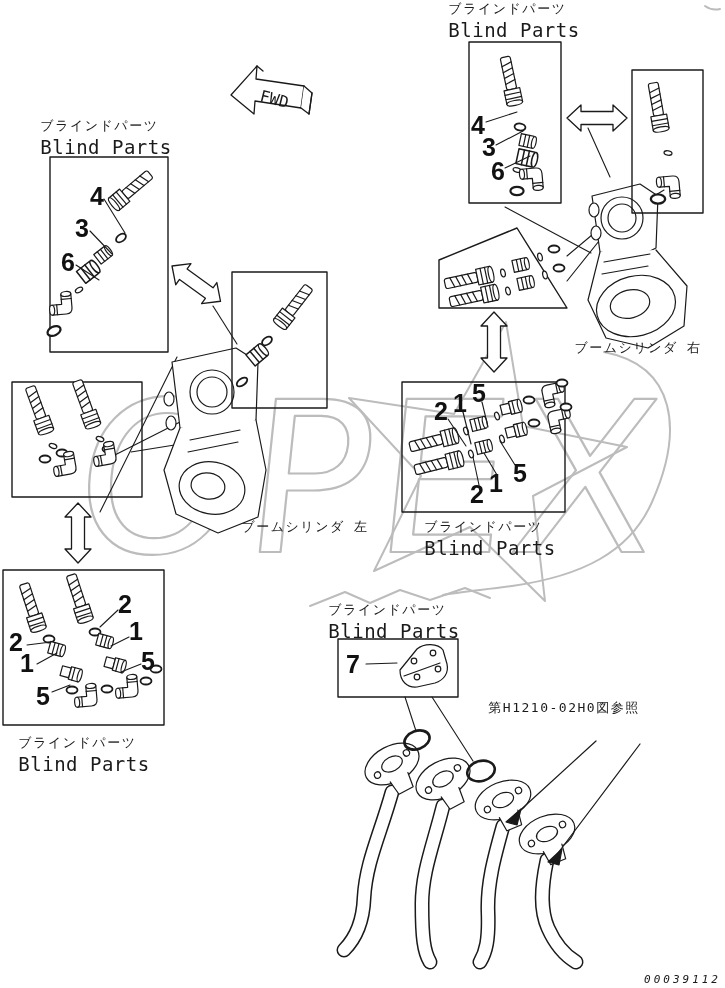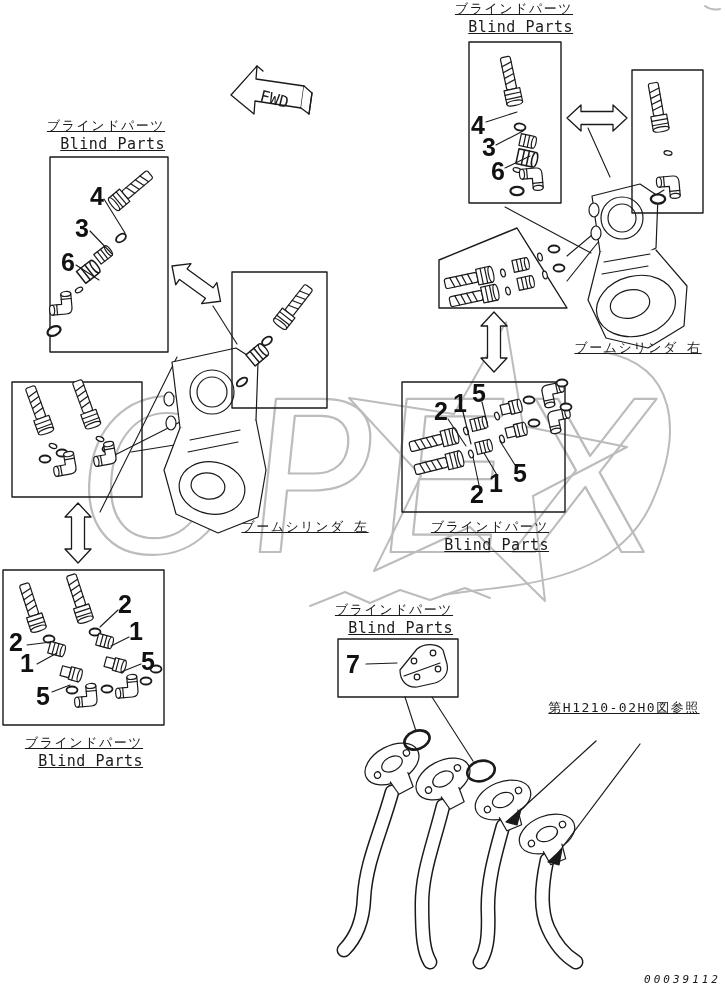--- a/index.html
+++ b/index.html
@@ -1,21 +1,21 @@
 <!DOCTYPE html>
 <html><head>
 <meta charset="utf-8">
 <style>
   html,body{margin:0;padding:0;background:#fff;}
   #page{position:relative;width:725px;height:988px;background:#ffffff;overflow:hidden;
         font-family:"DejaVu Sans Mono","Liberation Mono",monospace;color:#1a1a1a;}
   #lineart{position:absolute;left:0;top:0;}
-  .label{position:absolute;transform:translateX(-50%);text-align:right;line-height:1.3;white-space:nowrap;text-decoration:underline;}
+  .label{position:absolute;transform:translateX(-50%);text-align:left;line-height:1.3;white-space:nowrap;}
   .label .jp{display:block;font-size:13px;letter-spacing:1.5px;}
-  .label .en{display:block;font-size:15px;letter-spacing:.5px;}
+  .label .en{display:block;font-size:19px;letter-spacing:.5px;}
   .callout{position:absolute;transform:translate(-50%,-50%);
            font-family:"Liberation Sans","DejaVu Sans",sans-serif;
            font-weight:800;font-size:25px;color:#111;}
   .pagenum{position:absolute;right:4px;bottom:2px;font-size:11px;letter-spacing:3px;font-style:italic;}
 </style>
 </head>
 <body>
 
 <div id="page">
 
@@ -315,21 +315,21 @@
         <span class="en">Blind Parts</span>
       </div>
       <div class="label" style="left: 84px; top: 735px;">
         <span class="jp">ブラインドパーツ</span>
         <span class="en">Blind Parts</span>
       </div>
       <div class="label" style="left: 394px; top: 602px;">
         <span class="jp">ブラインドパーツ</span>
         <span class="en">Blind Parts</span>
       </div>
-      <div class="label" style="left: 624px; top: 700px;">
+      <div class="label" style="left: 564px; top: 700px;">
         <span class="jp">第H1210-02H0図参照</span>
       </div>
       <div class="callout" style="left: 97px; top: 196px;">4</div>
       <div class="callout" style="left: 82px; top: 228px;">3</div>
       <div class="callout" style="left: 68px; top: 262px;">6</div>
       <div class="callout" style="left: 478px; top: 125px;">4</div>
       <div class="callout" style="left: 489px; top: 147px;">3</div>
       <div class="callout" style="left: 498px; top: 171px;">6</div>
       <div class="callout" style="left: 441px; top: 411px;">2</div>
       <div class="callout" style="left: 460px; top: 403px;">1</div>

